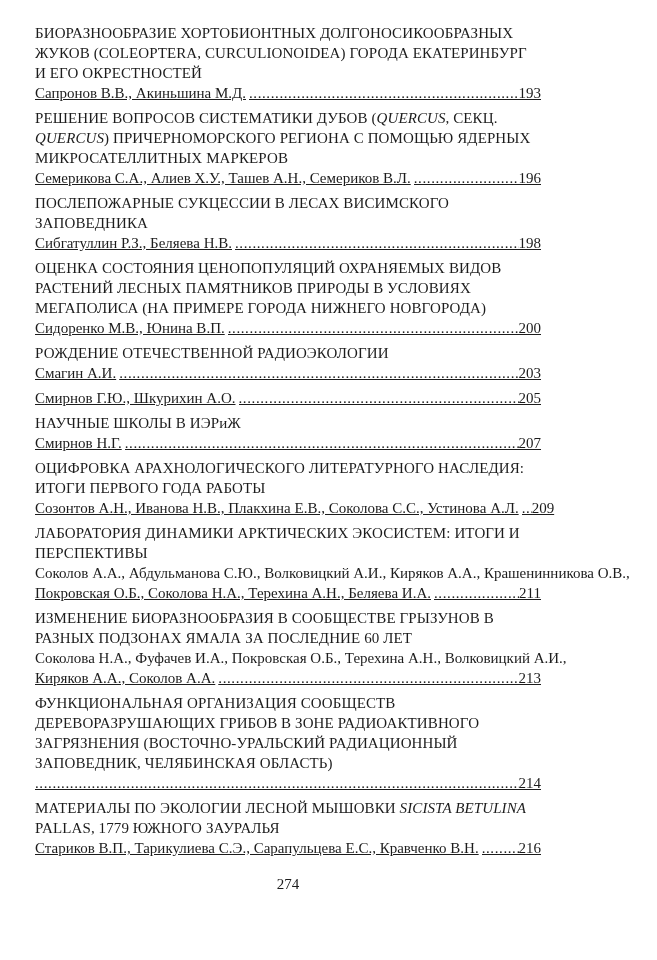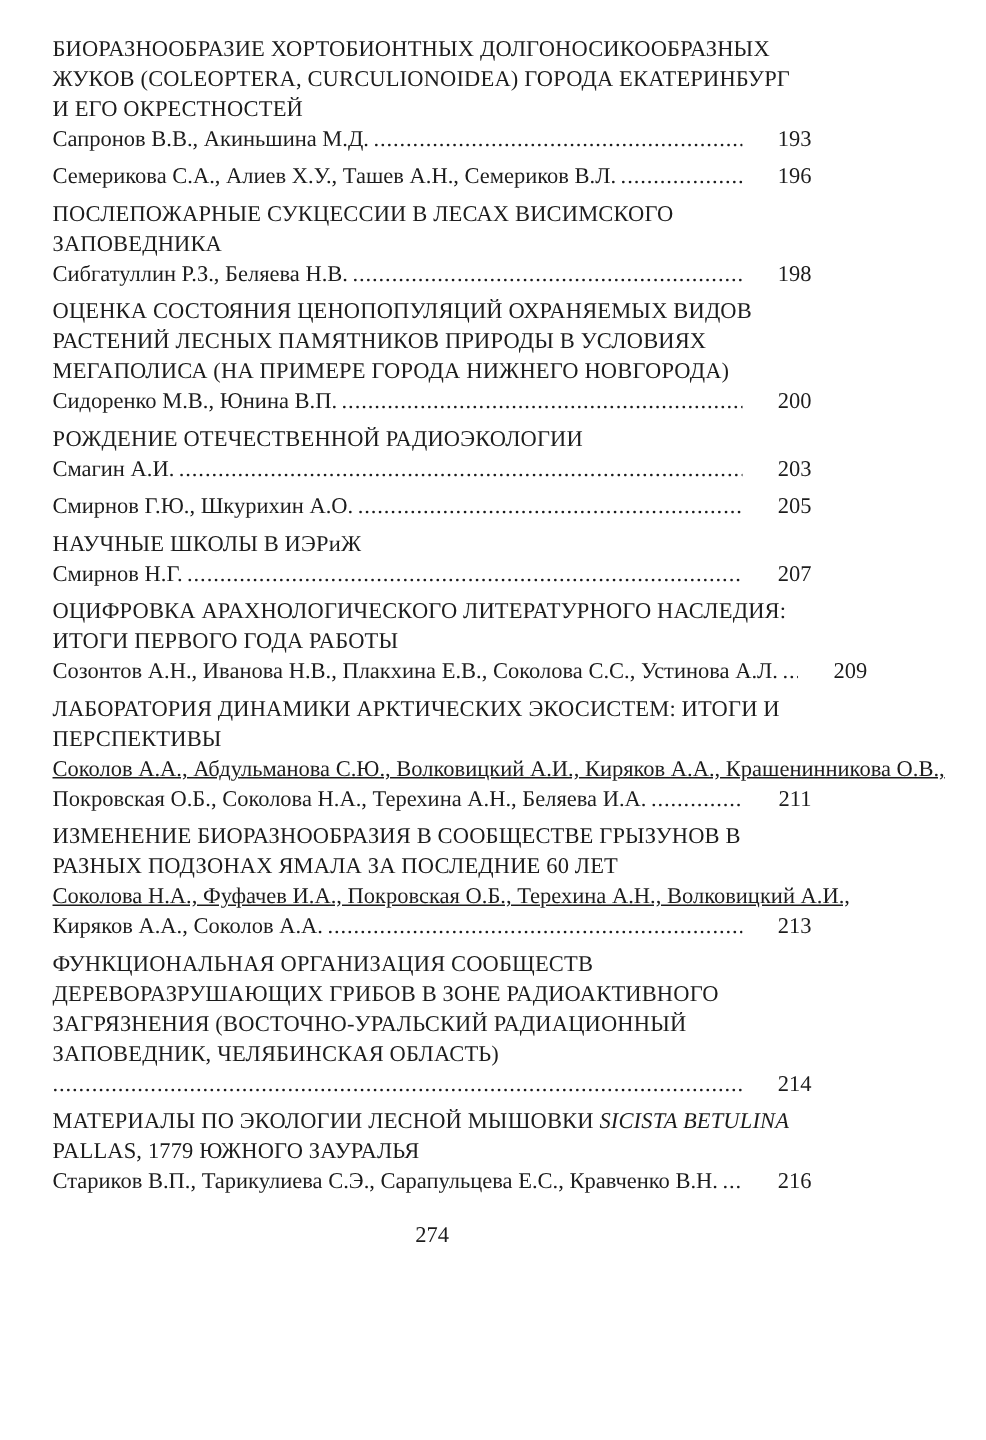--- a/index.html
+++ b/index.html
@@ -27,44 +27,43 @@
     margin: 0 0 5px 0;
   }
   .entry-title {
     letter-spacing: 0.1px;
   }
   .entry-title em {
     font-style: italic;
   }
   .authors-line {
     white-space: nowrap;
-    text-decoration: underline;
   }
   .authors-last-line {
     display: flex;
     align-items: flex-end;
     white-space: nowrap;
+    text-decoration: underline;
   }
   .authors-text {
     flex: 0 0 auto;
     padding-right: 3px;
   }
   .dot-leader {
     flex: 1 1 auto;
     overflow: hidden;
     white-space: nowrap;
     min-width: 10px;
   }
   .dot-leader::after {
     content: "...................................................................................................................................................................................................";
     letter-spacing: 0.6px;
   }
   .page-num {
     flex: 0 0 auto;
-    margin-left: 24px;
   }
   .folio {
     font-size: 15px;
     line-height: 20px;
     text-align: center;
     margin-top: 16px;
   }
 </style>
 </head>
 <body>
@@ -73,20 +72,21 @@
   <div>
       <div class="entry">
         <div class="entry-title"><span>БИОРАЗНООБРАЗИЕ ХОРТОБИОНТНЫХ ДОЛГОНОСИКООБРАЗНЫХ ЖУКОВ (COLEOPTERA, CURCULIONOIDEA) ГОРОДА ЕКАТЕРИНБУРГ И ЕГО ОКРЕСТНОСТЕЙ</span></div>
         <div class="authors-last-line">
           <span class="authors-text">Сапронов В.В., Акиньшина М.Д. </span>
           <span class="dot-leader"></span>
           <span class="page-num">193</span>
         </div>
       </div>
       <div class="entry">
+        <div class="entry-title"><span>РЕШЕНИЕ ВОПРОСОВ СИСТЕМАТИКИ ДУБОВ (</span><em>QUERCUS</em><span>, СЕКЦ. </span><em>QUERCUS</em><span>) ПРИЧЕРНОМОРСКОГО РЕГИОНА С ПОМОЩЬЮ ЯДЕРНЫХ МИКРОСАТЕЛЛИТНЫХ МАРКЕРОВ</span></div>
         <div class="authors-last-line">
           <span class="authors-text">Семерикова С.А., Алиев Х.У., Ташев А.Н., Семериков В.Л. </span>
           <span class="dot-leader"></span>
           <span class="page-num">196</span>
         </div>
       </div>
       <div class="entry">
         <div class="entry-title"><span>ПОСЛЕПОЖАРНЫЕ СУКЦЕССИИ В ЛЕСАХ ВИСИМСКОГО ЗАПОВЕДНИКА</span></div>
         <div class="authors-last-line">
           <span class="authors-text">Сибгатуллин Р.З., Беляева Н.В. </span>

